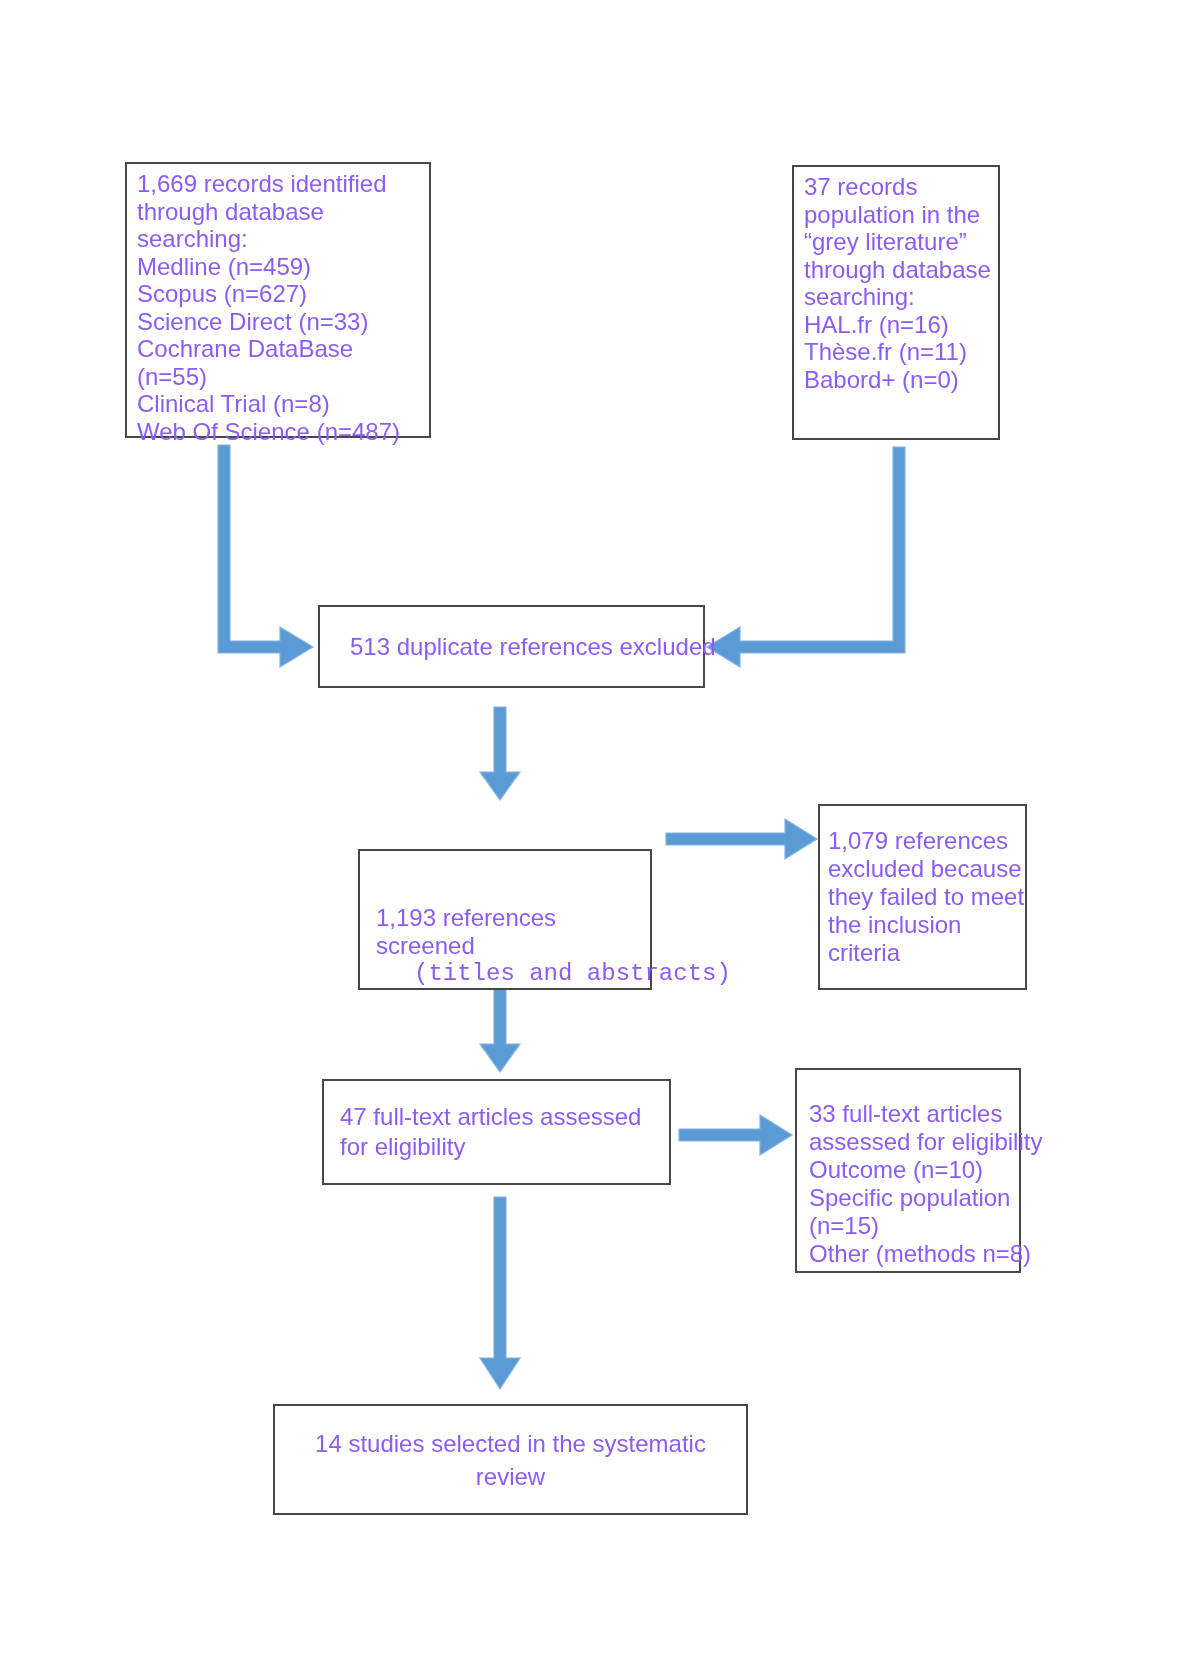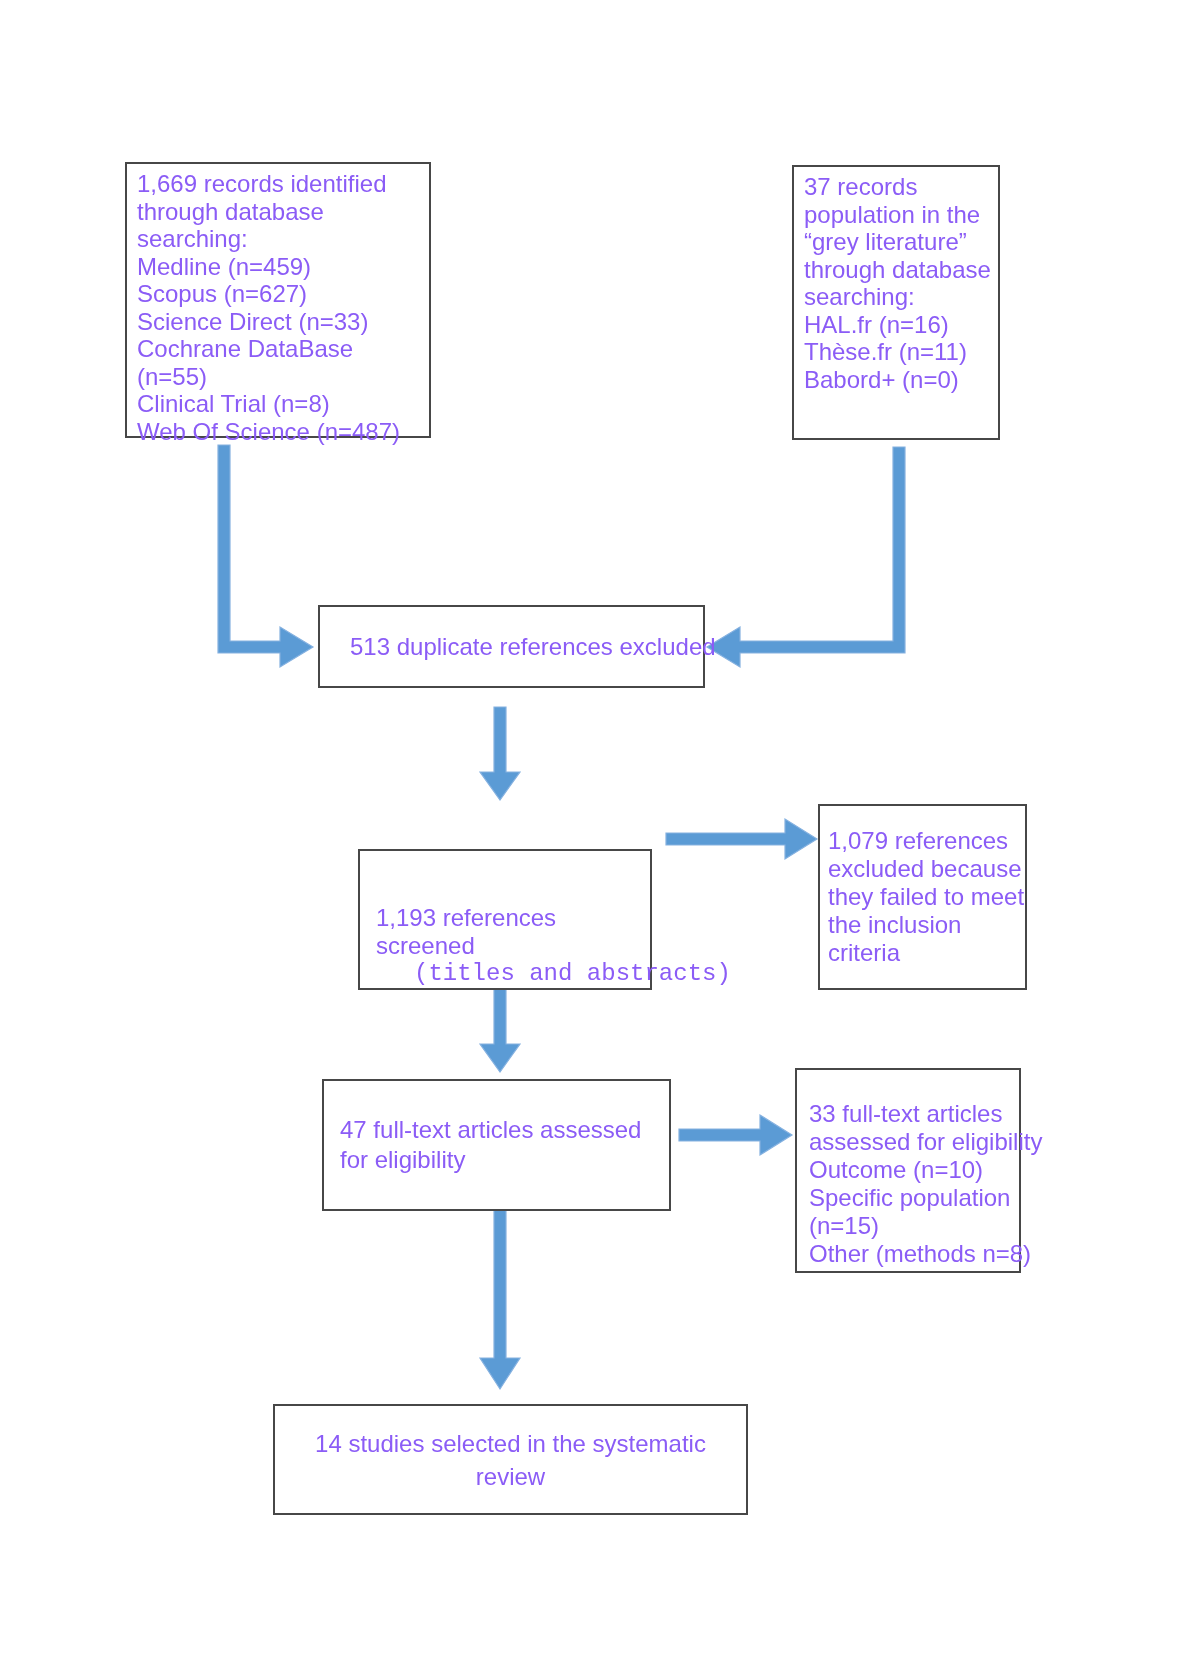--- a/index.html
+++ b/index.html
@@ -24,21 +24,21 @@
     display:flex;flex-direction:column;
     font-size:24px;
   }
   .line{white-space:nowrap;}
   
   #box-a{left:125px;top:162px;width:306px;height:276px;padding:6px 4px 0 10px;line-height:27.5px;}
   #box-b{left:792px;top:165px;width:208px;height:275px;padding:6px 2px 0 10px;line-height:27.5px;}
   #box-c{left:318px;top:605px;width:387px;height:83px;justify-content:center;padding-left:30px;line-height:28px;}
   #box-d{left:358px;top:806px;width:294px;height:141px;justify-content:flex-end;padding-left:16px;line-height:28px;margin-top:43px;}
   #box-e{left:818px;top:804px;width:209px;height:186px;justify-content:center;padding-left:8px;line-height:28px;}
-  #box-f{left:322px;top:1079px;width:349px;height:132px;justify-content:center;padding-left:16px;line-height:30px;}
+  #box-f{left:322px;top:1079px;width:349px;height:106px;justify-content:center;padding-left:16px;line-height:30px;}
   #box-g{left:795px;top:1068px;width:226px;height:205px;padding:30px 4px 0 12px;line-height:28px;}
   #box-h{left:273px;top:1404px;width:475px;height:111px;justify-content:center;align-items:center;text-align:center;line-height:33px;}
   
   #box-d .line:nth-child(3){padding-left:38px;font-family:Liberation Mono, monospace;}
 </style>
 </head>
 <body>
 
 <div class="canvas">
 

